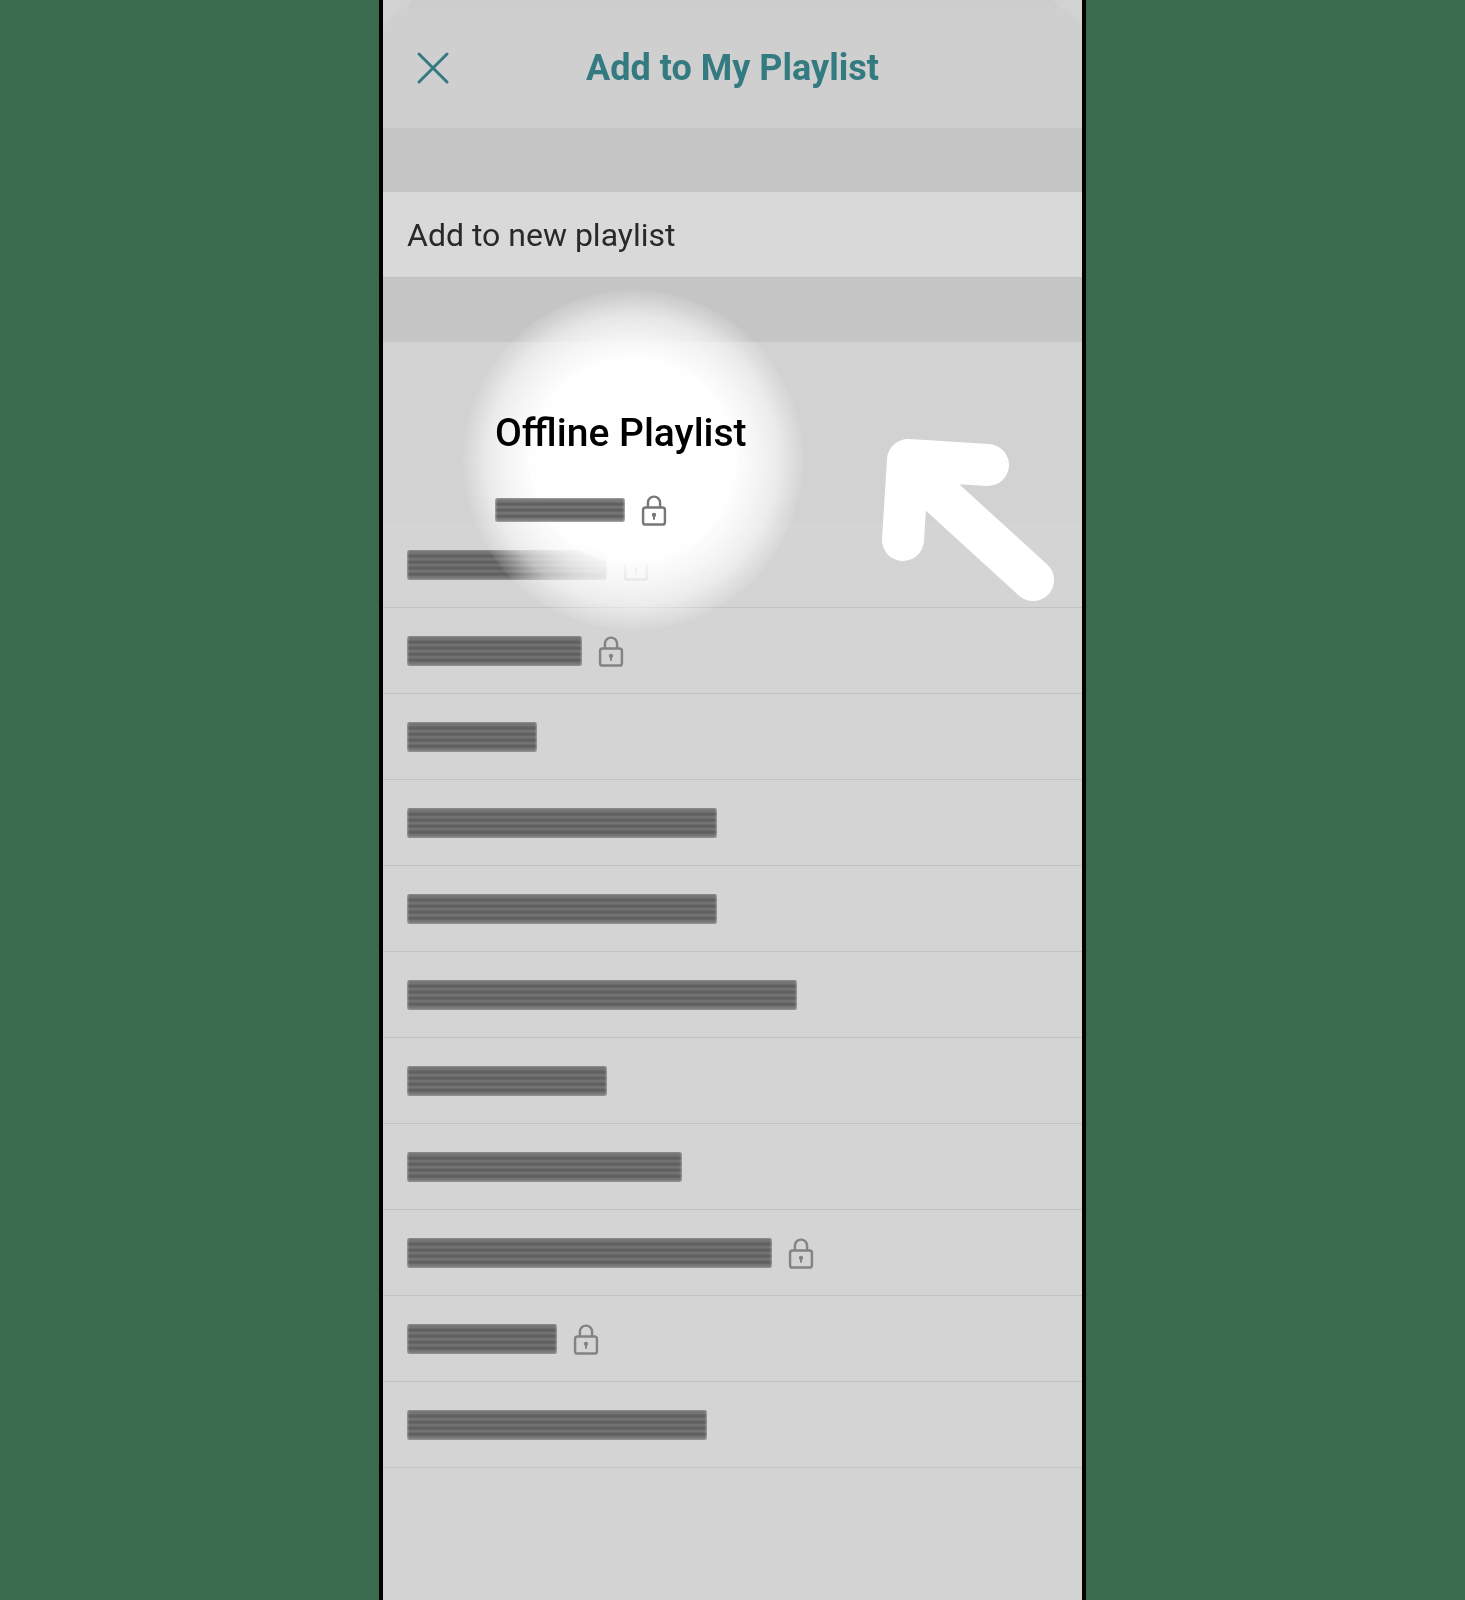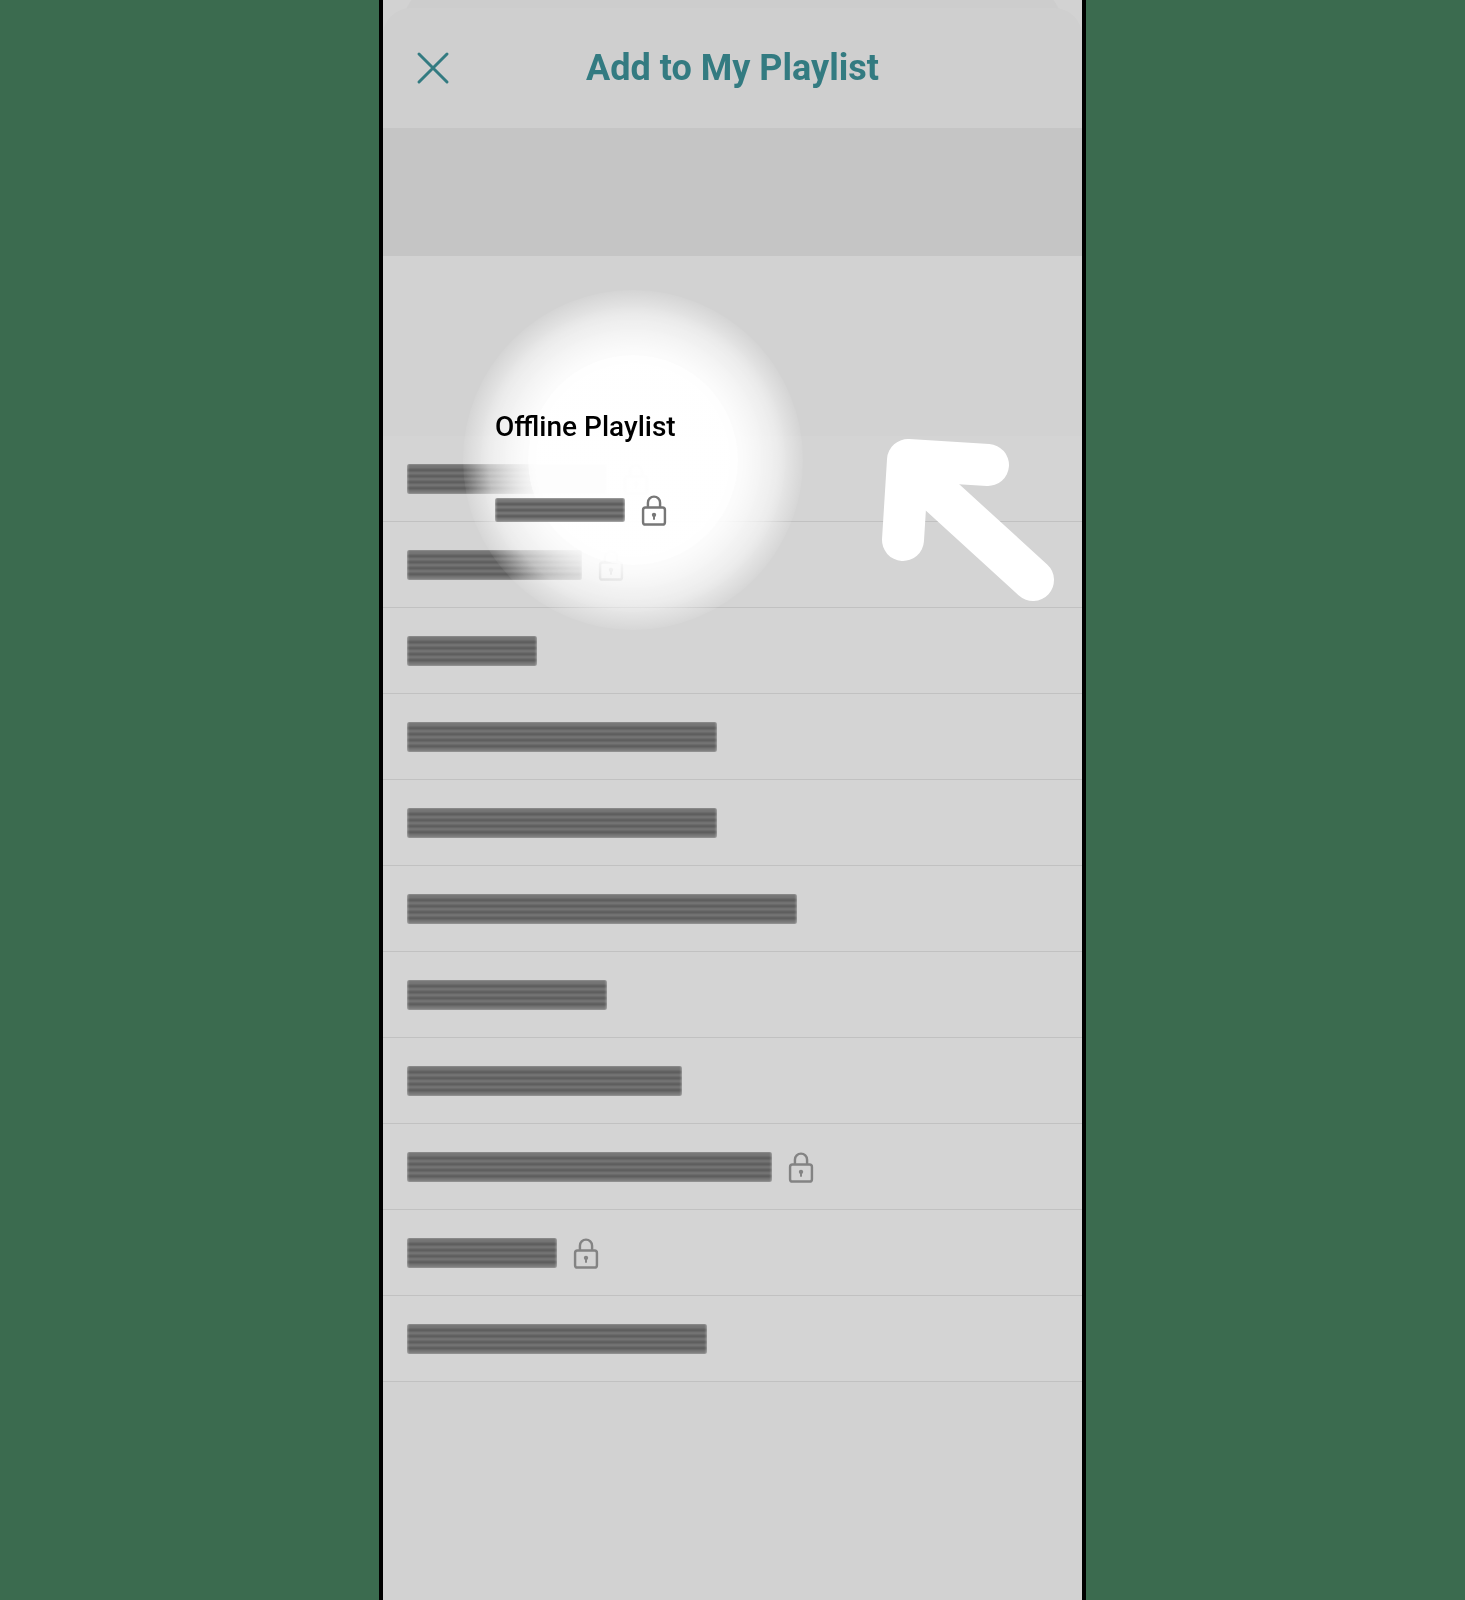--- a/index.html
+++ b/index.html
@@ -115,21 +115,21 @@
        position:absolute; left:50%; top:50%;
        width:210px; height:210px; margin:-105px 0 0 -105px;
        border-radius:50%;
        background: rgba(255,255,255,0.75);
        box-shadow: 0 0 40px 20px rgba(255,255,255,0.5);
     }
     .spot-text{
        position:absolute;
        left:112px;
        top:410px;
-       font-size:28px;
+       font-size:39px;
        color:#000;
        font-weight:500;
        z-index:60;
     }
     .spot-item{
       position:absolute;
       left:112px;
       top:490px;
       height:40px;
       display:flex;
@@ -164,20 +164,23 @@
       <div class="close-icon">
         <svg viewBox="0 0 44 44">
           <path d="M8 8 L36 36 M36 8 L8 36" stroke="#2d7f86" stroke-width="3" fill="none" stroke-linecap="round"></path>
         </svg>
       </div>
       <div class="title">Add to My Playlist</div>
    </div>
 
    <div class="spacer-bar"></div>
 
+   <div class="row highlight">
+      <span>Add to new playlist</span>
+   </div>
 
    <div class="spacer-bar"></div>
 
    <div class="pad-top"></div>
 
    <div id="playlist-container">
       <div class="row">
         <span class="blur-strip" style="width: 200px;"></span>
         <span class="lock-icon">
           <svg viewBox="0 0 24 28">

